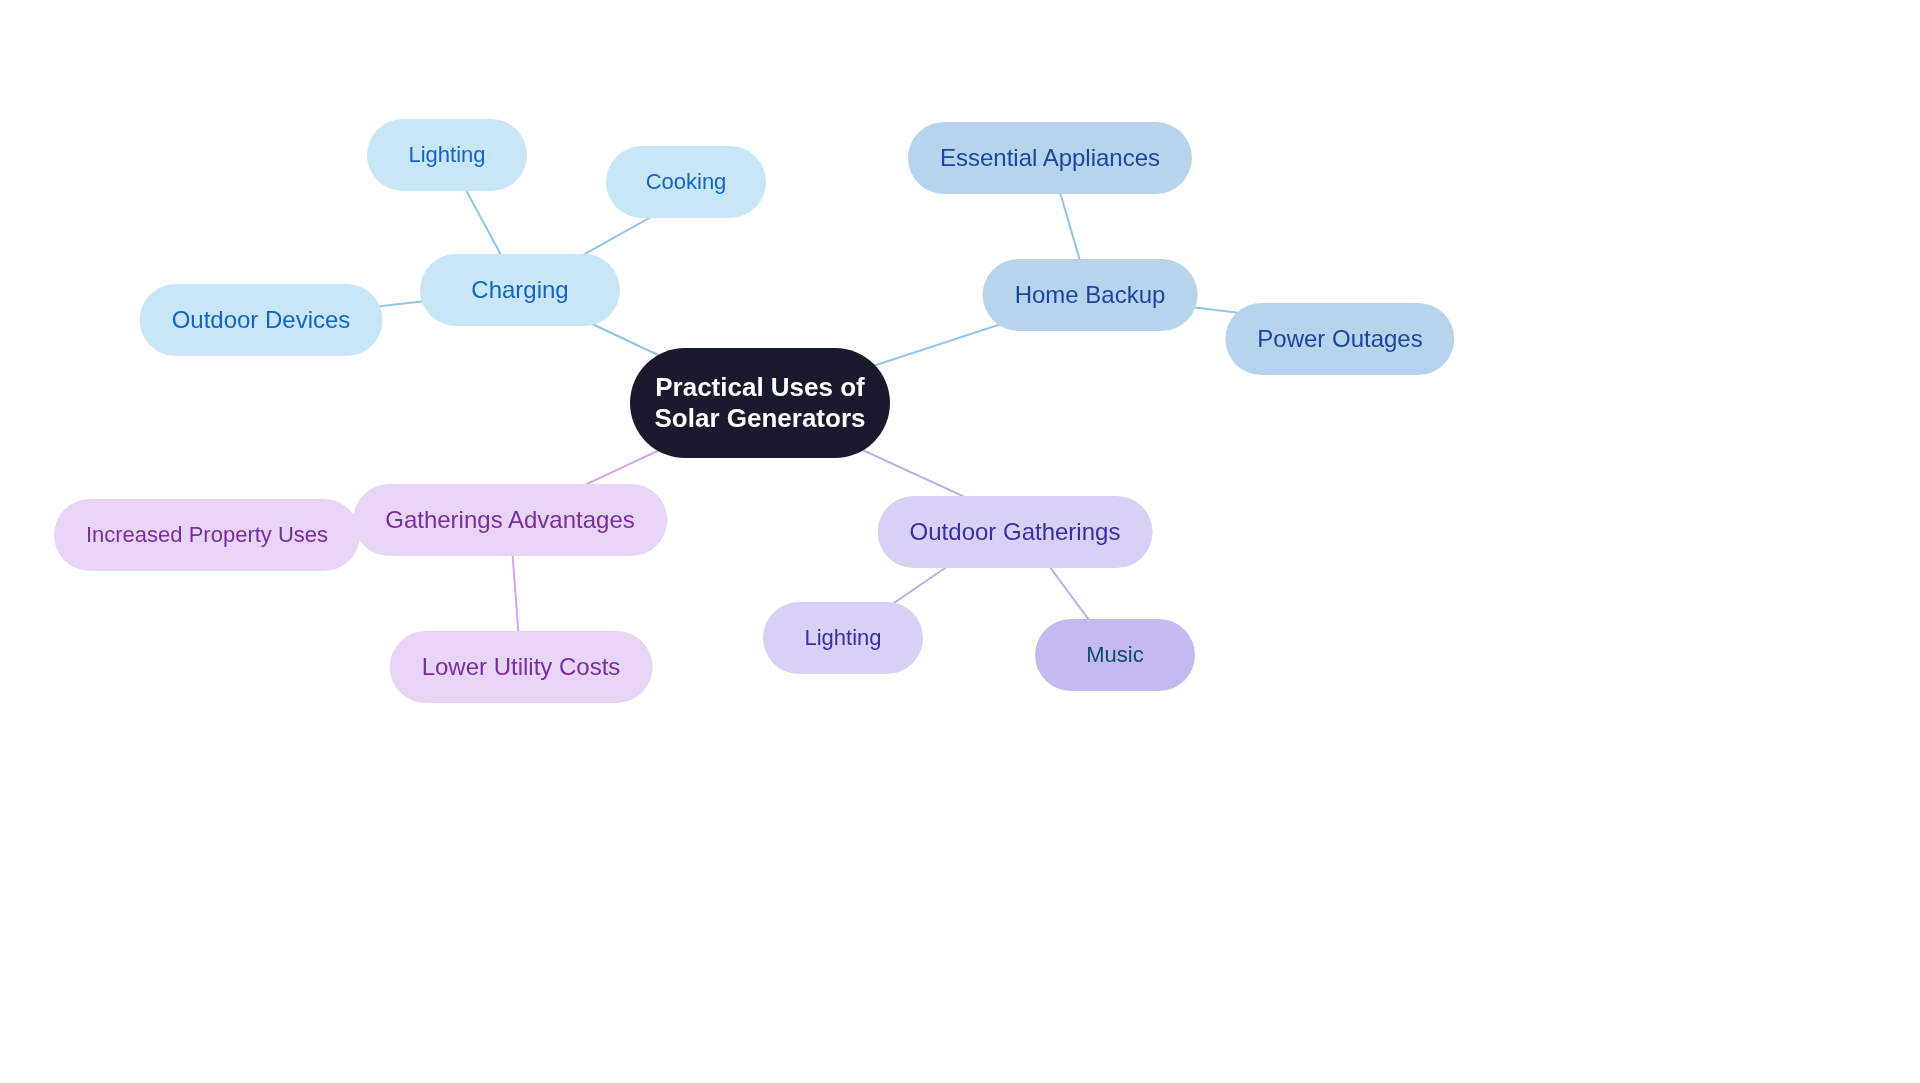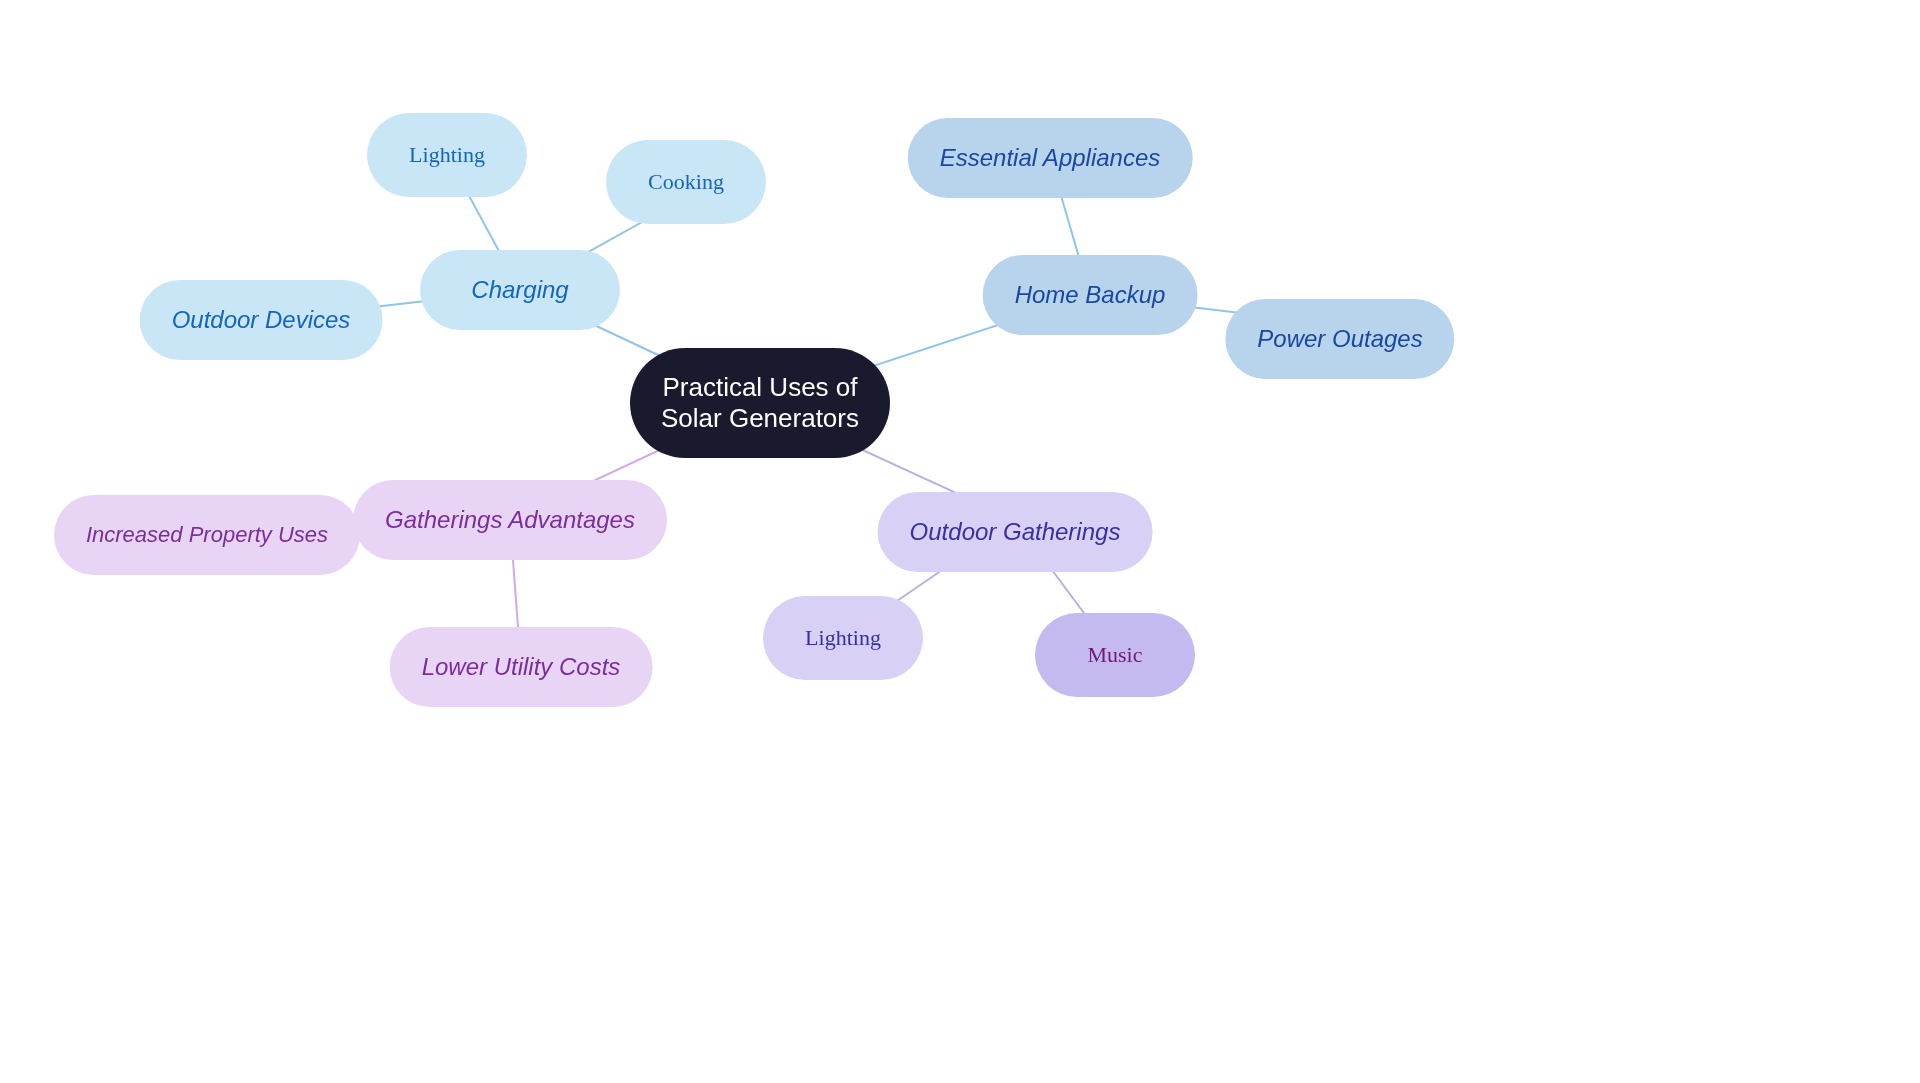--- a/index.html
+++ b/index.html
@@ -25,21 +25,21 @@
       align-items: center;
       justify-content: center;
       text-align: center;
       font-weight: 500;
       transform: translate(-50%, -50%);
     }
     .node-center {
       background: #1a1a2e;
       color: #ffffff;
       font-size: 26px;
-      font-weight: 400;
+      font-weight: 700;
       width: 260px;
       height: 110px;
       border-radius: 55px;
     }
     .node-blue {
       background: #c8e6f5;
       color: #1565c0;
       border: none;
     }
     .node-blue-dark {
@@ -49,35 +49,33 @@
     .node-purple {
       background: #e8d5f5;
       color: #7b2d9e;
     }
     .node-lavender {
       background: #d8d0f5;
       color: #3730a3;
     }
     .node-lavender-dark {
       background: #c5baf0;
-      color: #701a75;
+      color: #0c4a6e;
     }
     .node-sm {
       font-size: 22px;
       padding: 16px 28px;
       min-width: 160px;
-      height: 84px;
-      font-family: Liberation Serif, serif;
+      height: 72px;
     }
     .node-md {
       font-size: 24px;
       padding: 16px 32px;
       min-width: 200px;
-      height: 80px;
-      font-style: italic;
+      height: 72px;
     }
   </style>
 </head>
 <body>
 
 <svg id="mind-map-lines" xmlns="http://www.w3.org/2000/svg">
 
   <line x1="760" y1="403" x2="520" y2="290" stroke="#90c4e8" stroke-width="2"></line>
 
   <line x1="520" y1="290" x2="447" y2="155" stroke="#90c4e8" stroke-width="2"></line>

